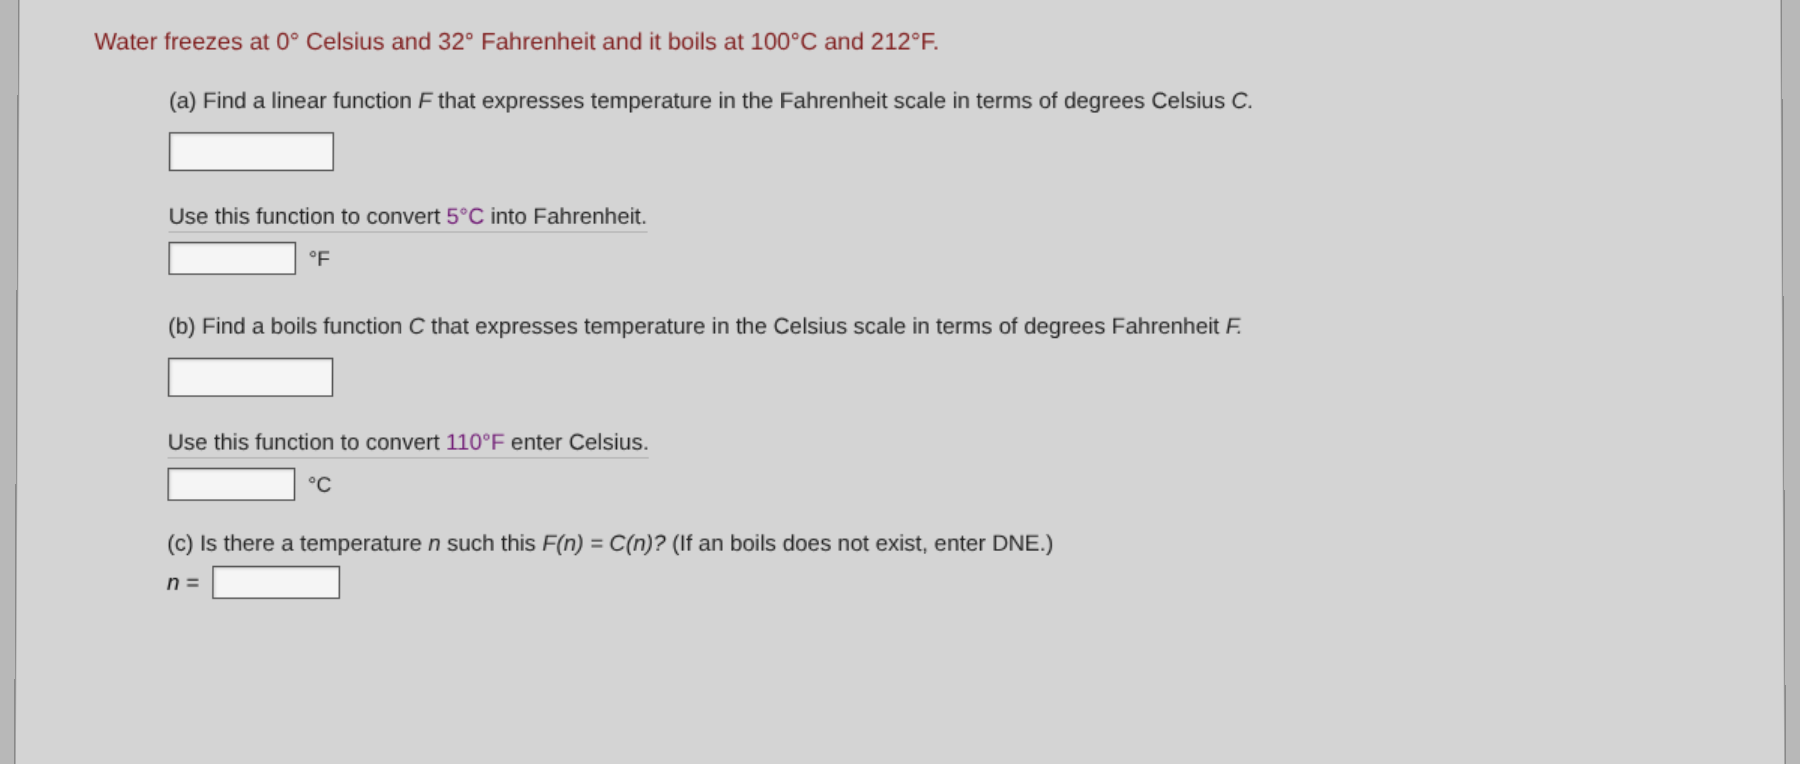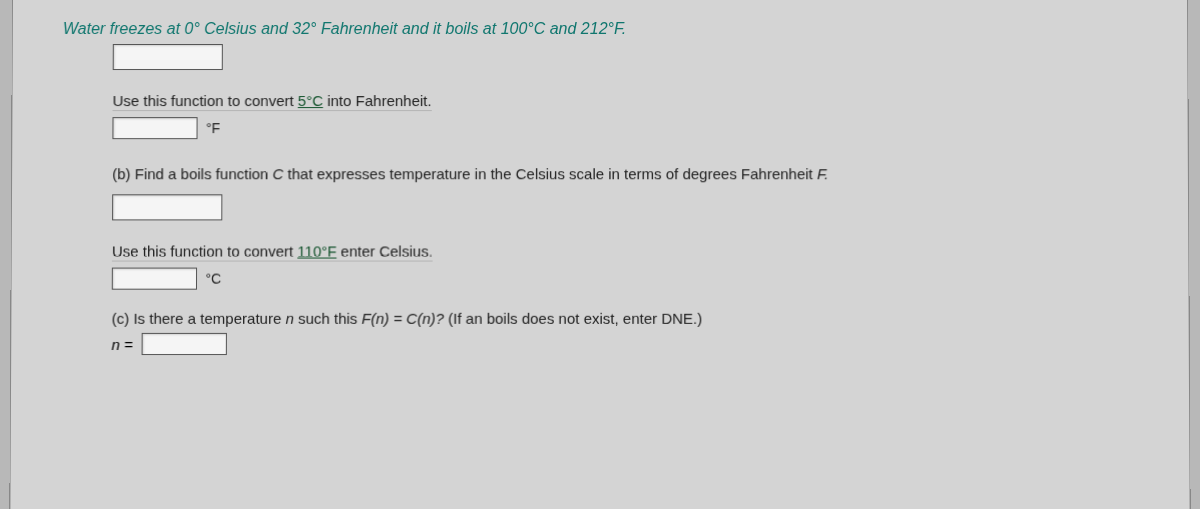--- a/index.html
+++ b/index.html
@@ -21,24 +21,23 @@
     bottom: 0;
     background: #d4d4d4;
     border: 1px solid #888;
     border-top: none;
     padding: 20px 40px 20px 40px;
     transform: perspective(2000px) rotateX(1deg);
     transform-origin: top center;
   }
   .intro {
     font-size: 16px;
-    color: #0f766e;
-    margin-bottom: 6px;
+    color: #7f1d1d;
+    margin-bottom: 21px;
     margin-left: 10px;
-    font-style: italic;
   }
   .part {
     margin-left: 60px;
     margin-bottom: 8px;
   }
   .part-a { margin-top: 4px; }
   .prompt {
     font-size: 15px;
     color: #222;
     margin-bottom: 12px;
@@ -67,36 +66,39 @@
     vertical-align: middle;
   }
   .sub-prompt {
     font-size: 15px;
     color: #222;
     margin-bottom: 6px;
     border-bottom: 1px solid rgba(0,0,0,0.15);
     display: inline-block;
     padding-bottom: 1px;
   }
-  .red { color: #14532d; text-decoration: underline; }
+  .red { color: #701a75; }
   .n-eq {
     font-style: italic;
     font-size: 15px;
     margin-right: 4px;
     vertical-align: middle;
   }
 </style>
 </head>
 <body>
 
 <div class="page">
 
   <div class="intro">Water freezes at 0° Celsius and 32° Fahrenheit and it boils at 100°C and 212°F.</div>
 
   <div class="part part-a">
+    <div class="prompt">
+      <span>(a) Find a linear function </span><span class="italic">F</span><span> that expresses temperature in the Fahrenheit scale in terms of degrees Celsius </span><span class="italic">C.</span>
+    </div>
     <div class="input-row">
       <span class="input-box"></span>
     </div>
 
     <div>
       <span class="sub-prompt">
         <span>Use this function to convert </span><span class="red">5°C</span><span> into Fahrenheit.</span>
       </span>
     </div>
     <div class="input-row" style="margin-bottom:26px;">

